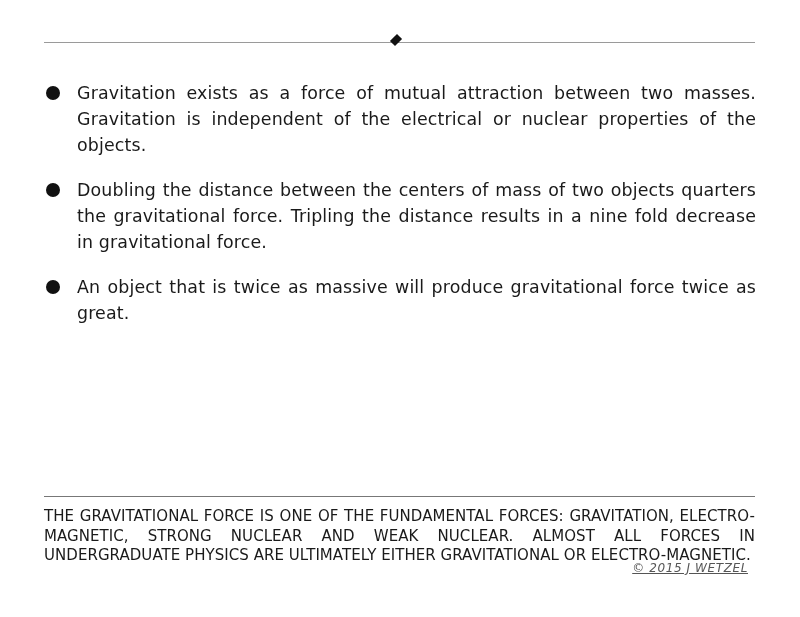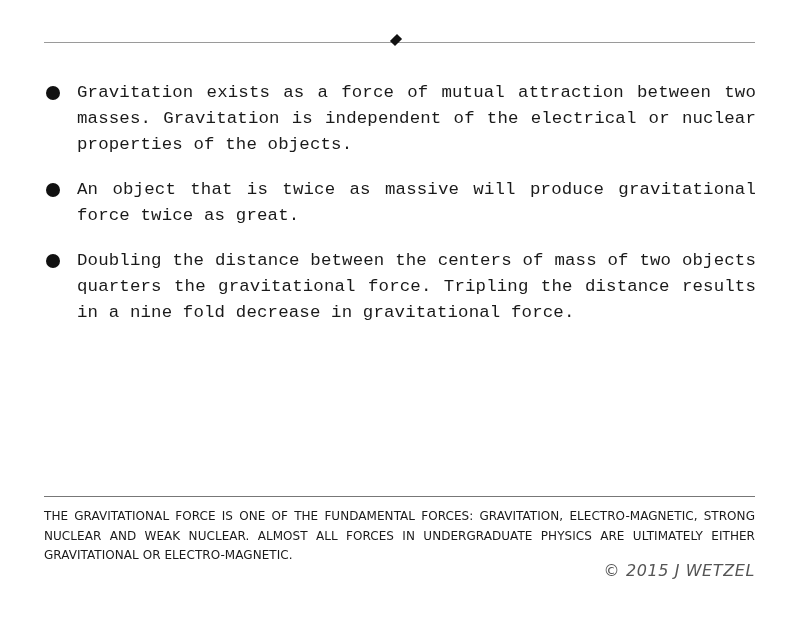--- a/index.html
+++ b/index.html
@@ -3,42 +3,42 @@
   <meta charset="utf-8">
   <style>
     html, body { margin: 0; padding: 0; }
     body {
       width: 800px; height: 617px; background: #ffffff; position: relative; overflow: hidden;
       font-family: "DejaVu Sans", sans-serif; color: #1a1a1a;
     }
     .top-rule { position: absolute; left: 44px; top: 42px; width: 711px; height: 0; border-top: 1.5px solid #9a9a9a; }
     .diamond { position: absolute; left: 391px; top: 35px; width: 10px; height: 10px; background: #111; transform: rotate(45deg) scaleX(0.72); }
     .bullets { position: absolute; left: 44px; top: 80px; width: 712px; }
-    .bullet { position: relative; padding-left: 33px; font-size: 17.4px; line-height: 26px; margin-bottom: 19px; text-align: justify; letter-spacing: 0.15px; font-family: Liberation Mono, monospace; }
+    .bullet { position: relative; padding-left: 33px; font-size: 17.4px; line-height: 26px; margin-bottom: 19px; text-align: justify; letter-spacing: 0.15px; }
     .dot { position: absolute; left: 2px; top: 6px; width: 14px; height: 14px; border-radius: 50%; background: #111; }
     .bottom-rule { position: absolute; left: 44px; top: 496px; width: 711px; height: 0; border-top: 1.2px solid #777; }
-    .footnote { position: absolute; left: 44px; top: 507px; width: 711px; font-size: 12px; line-height: 19.5px; text-transform: none; text-align: justify; letter-spacing: 0.05px; }
-    .copyright { position: absolute; right: 45px; top: 561px; font-size: 16px; font-style: italic; color: #555; letter-spacing: 0.6px; }
+    .footnote { position: absolute; left: 44px; top: 507px; width: 711px; font-size: 15px; line-height: 19.5px; text-transform: none; text-align: justify; letter-spacing: 0.05px; }
+    .copyright { position: absolute; right: 52px; top: 561px; font-size: 12px; font-style: italic; color: #555; letter-spacing: 0.6px; text-decoration: underline; }
   </style>
 </head>
 <body>
 
 <div class="top-rule"></div>
 <div class="diamond"></div>
 
 <div class="bullets">
   <div class="bullet">
     <span class="dot"></span>
     <span>Gravitation exists as a force of mutual attraction between two masses.  Gravitation is independent of the electrical or nuclear properties of the objects.</span>
   </div>
   <div class="bullet">
     <span class="dot"></span>
-    <span>An object that is twice as massive will produce gravitational force twice as great.</span>
+    <span>Doubling the distance between the centers of mass of two objects quarters the gravitational force.  Tripling the distance results in a nine fold decrease in gravitational force.</span>
   </div>
   <div class="bullet">
     <span class="dot"></span>
-    <span>Doubling the distance between the centers of mass of two objects quarters the gravitational force.  Tripling the distance results in a nine fold decrease in gravitational force.</span>
+    <span>An object that is twice as massive will produce gravitational force twice as great.</span>
   </div>
 </div>
 
 <div class="bottom-rule"></div>
 <div class="footnote">THE GRAVITATIONAL FORCE IS ONE OF THE FUNDAMENTAL FORCES: GRAVITATION, ELECTRO-MAGNETIC, STRONG NUCLEAR AND WEAK NUCLEAR.  ALMOST ALL FORCES IN UNDERGRADUATE PHYSICS ARE ULTIMATELY EITHER GRAVITATIONAL OR ELECTRO-MAGNETIC.</div>
 <div class="copyright">© 2015 J WETZEL</div>
 
 </body></html>

